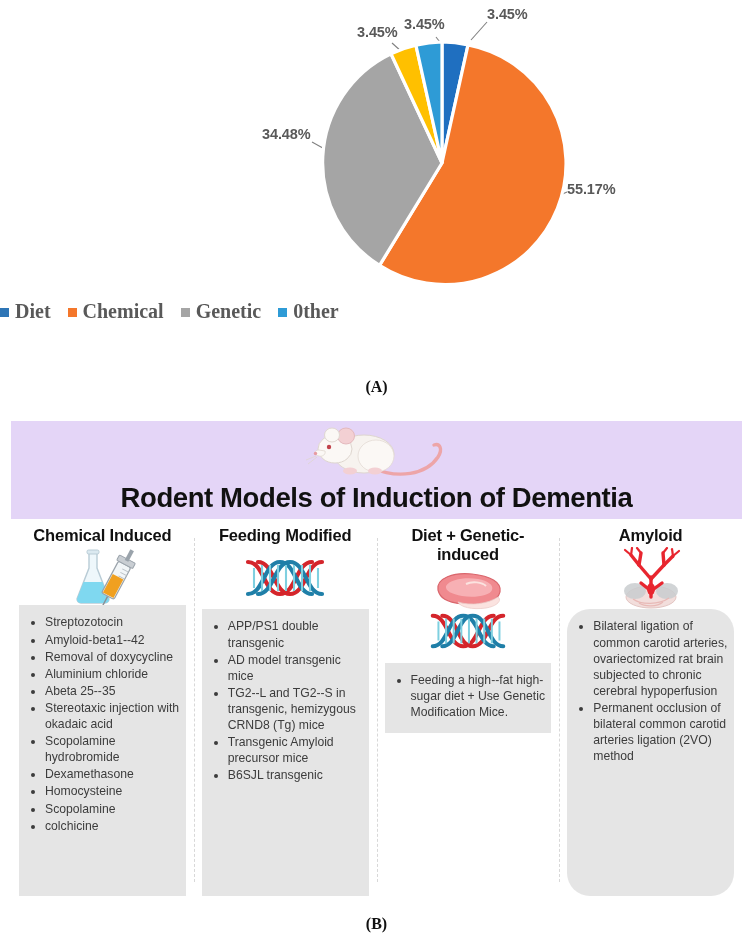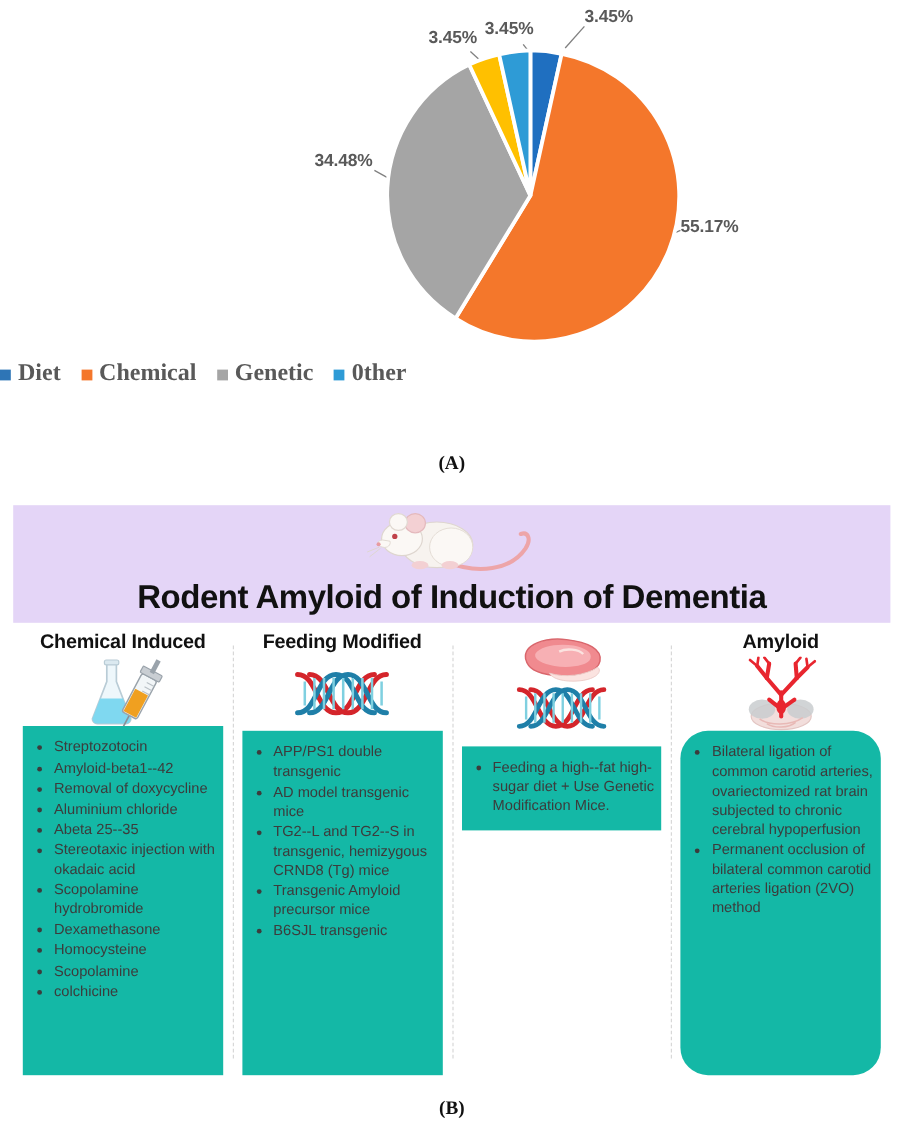--- a/index.html
+++ b/index.html
@@ -107,21 +107,21 @@
     font-size: 16.5px;
     color: #111;
     text-align: center;
     line-height: 1.18;
     margin-bottom: 2px;
     letter-spacing: -0.2px;
   }
   .col-icon { height: 62px; display:flex; align-items:center; justify-content:center; }
   .col-icon.tall { height: 88px; flex-direction: column; gap: 0px; }
   .panel-box {
-    background: #14b8a6;
+    background: #e5e5e5;
     width: 100%;
     padding: 9px 4px 12px 4px;
     flex: 1 1 auto;
   }
   .panel-box.short { flex: 0 0 auto; }
   .panel-box ul {
     margin: 0; padding-left: 22px;
     list-style: disc;
   }
   .panel-box li {
@@ -219,21 +219,21 @@
         <circle cx="13.5" cy="30.5" r="1.7" fill="#e79ba1"></circle>
 
         <ellipse cx="48" cy="48" rx="7" ry="3.4" fill="#f3d0d3"></ellipse>
         <ellipse cx="73" cy="48" rx="7" ry="3.4" fill="#f3d0d3"></ellipse>
 
         <g stroke="#ded6cf" stroke-width="0.8">
           <line x1="14" y1="33" x2="4" y2="37"></line>
           <line x1="15" y1="34" x2="6" y2="41"></line>
         </g>
       </svg>
-      <div id="btitle">Rodent Amyloid of Induction of Dementia</div>
+      <div id="btitle">Rodent Models of Induction of Dementia</div>
     </div>
 
     <div id="columns">
 
       <div class="col c1">
         <div class="col-title">Chemical Induced</div>
         <div class="col-icon">
           <svg width="78" height="58" viewBox="0 0 78 58">
 
             <path d="M26 4 L34 4 L34 19 L46 50 A4 4 0 0 1 42 54 L18 54 A4 4 0 0 1 14 50 L26 19 Z" fill="#eef7fb" stroke="#b9ccd6" stroke-width="1.4"></path>
@@ -299,20 +299,21 @@
             <li>APP/PS1 double transgenic</li>
             <li>AD model transgenic mice</li>
             <li>TG2--L and TG2--S in transgenic, hemizygous CRND8 (Tg) mice</li>
             <li>Transgenic Amyloid precursor mice</li>
             <li>B6SJL transgenic</li>
           </ul>
         </div>
       </div>
 
       <div class="col c3">
+        <div class="col-title">Diet + Genetic-induced</div>
         <div class="col-icon tall">
           <svg width="80" height="40" viewBox="0 0 80 40">
             <path d="M10 20 C 8 8, 26 2, 44 4 C 62 6, 74 12, 72 22 C 70 32, 52 36, 34 34 C 18 32, 12 28, 10 20 Z" fill="#f08a8f" stroke="#d9666c" stroke-width="1.2"></path>
             <path d="M18 16 C 22 9, 38 7, 50 9 C 60 11, 66 15, 64 20 C 62 26, 46 28, 34 26 C 24 24, 17 21, 18 16 Z" fill="#f7b0b4"></path>
             <path d="M30 32 C 42 36, 60 34, 70 27 C 74 30, 70 36, 58 38 C 44 40, 32 37, 30 32 Z" fill="#fbe3e0" stroke="#eccdc9" stroke-width="0.8"></path>
             <path d="M38 14 C 44 11, 54 12, 58 16" stroke="#fbe3e0" stroke-width="2" fill="none"></path>
           </svg>
           <svg width="82" height="42" viewBox="0 0 86 44">
             <g stroke-width="4.2" fill="none" stroke-linecap="round">
               <path d="M6 6 C 22 6, 22 38, 38 38 C 54 38, 54 6, 70 6" stroke="#d4252b"></path>

